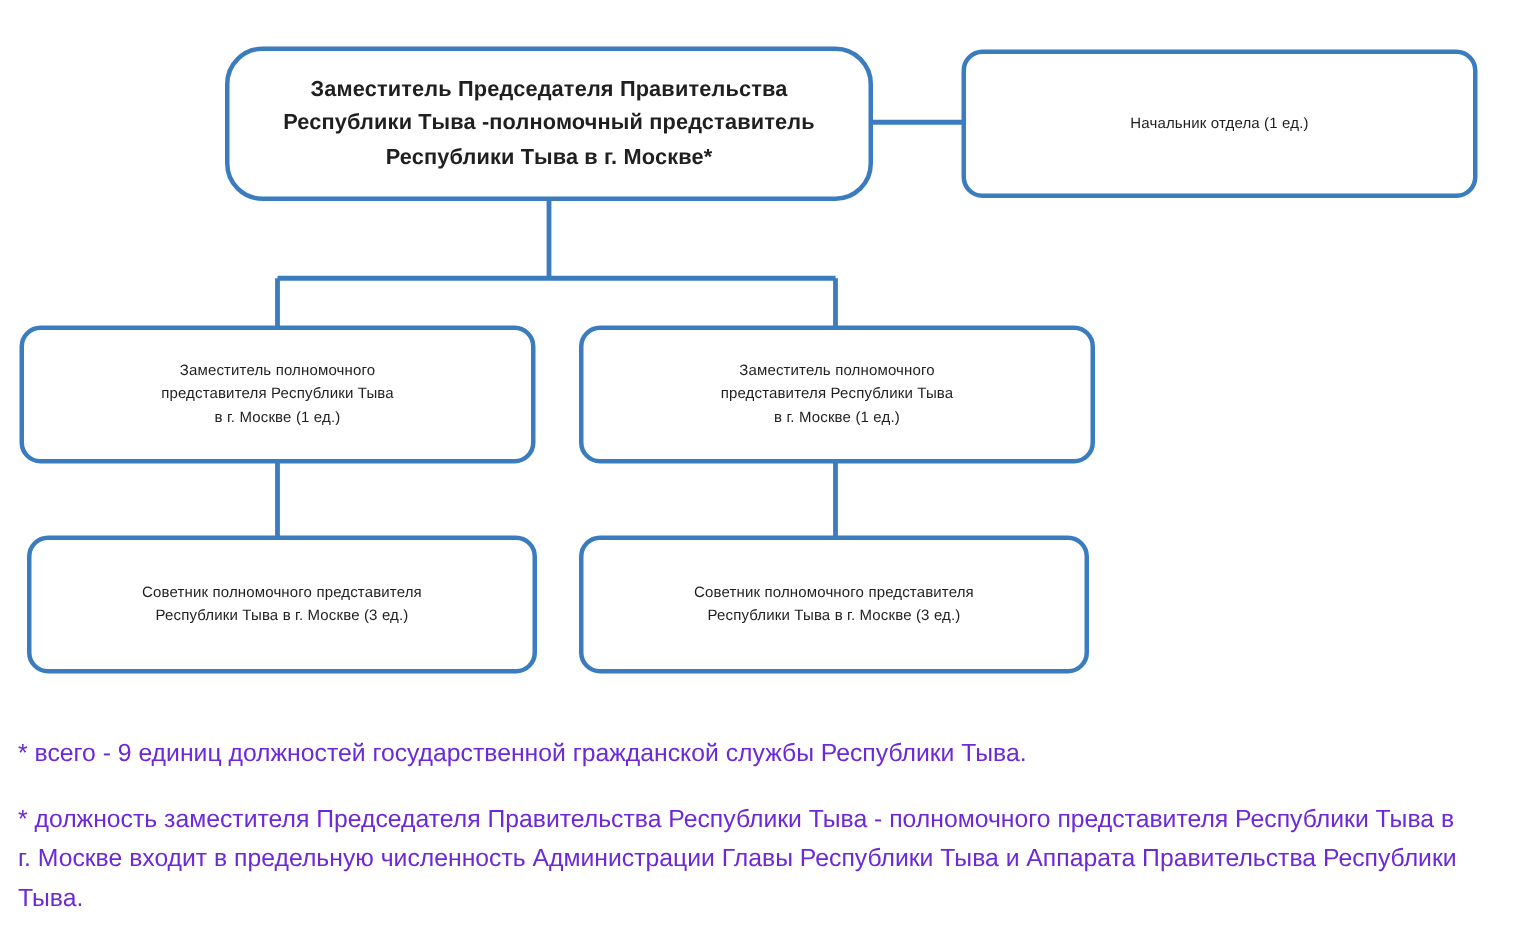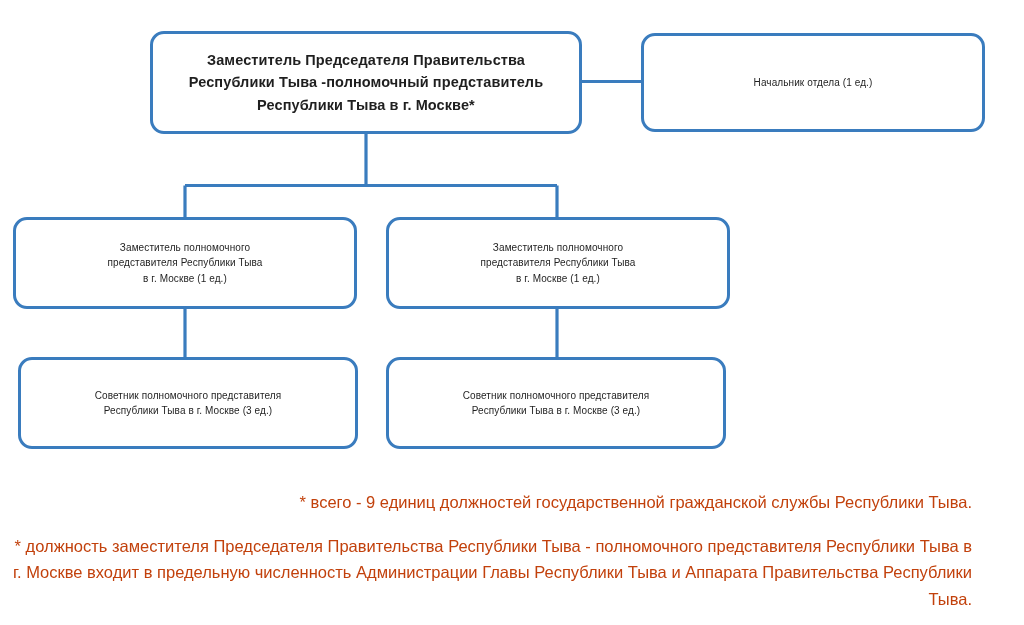--- a/index.html
+++ b/index.html
@@ -51,42 +51,41 @@
     letter-spacing: 0.1px;
     white-space: pre-line;
     color: #1f1f1f;
   }
   .node.root .node-text {
     font-weight: bold;
     font-size: 14.5px;
   }
 
   
-  #node-root      { left: 150px; top: 31px;  width: 432px; height: 103px; }
+  #node-root      { left: 150px; top: 31px;  width: 432px; height: 103px; border-radius: 25px; }
   #node-dept-head { left: 641px; top: 33px;  width: 344px; height: 99px;  }
   #node-deputy-1  { left: 13px;  top: 217px; width: 344px; height: 92px;  }
   #node-deputy-2  { left: 386px; top: 217px; width: 344px; height: 92px;  }
   #node-adviser-1 { left: 18px;  top: 357px; width: 340px; height: 92px;  }
   #node-adviser-2 { left: 386px; top: 357px; width: 340px; height: 92px;  }
 
   .footnotes {
     position: absolute;
     left: 0;
     top: 470px;
     width: 1024px;
     padding: 0 12px 0 12px;
     box-sizing: border-box;
   }
   .footnote {
     font-size: 16.5px;
     line-height: 1.62;
-    color: #c2410c;
+    color: #6d28d9;
     margin: 0 0 17px 0;
     max-width: 960px;
-    text-align: right;
   }
   .footnote:last-child { margin-bottom: 0; }
   .footnote-1 { margin-top: 19px; }
 </style>
 </head>
 <body>
 
 <div id="chart-canvas">
 
   <svg class="connector-layer" viewBox="0 0 1024 470" width="1024" height="470" aria-hidden="true">

